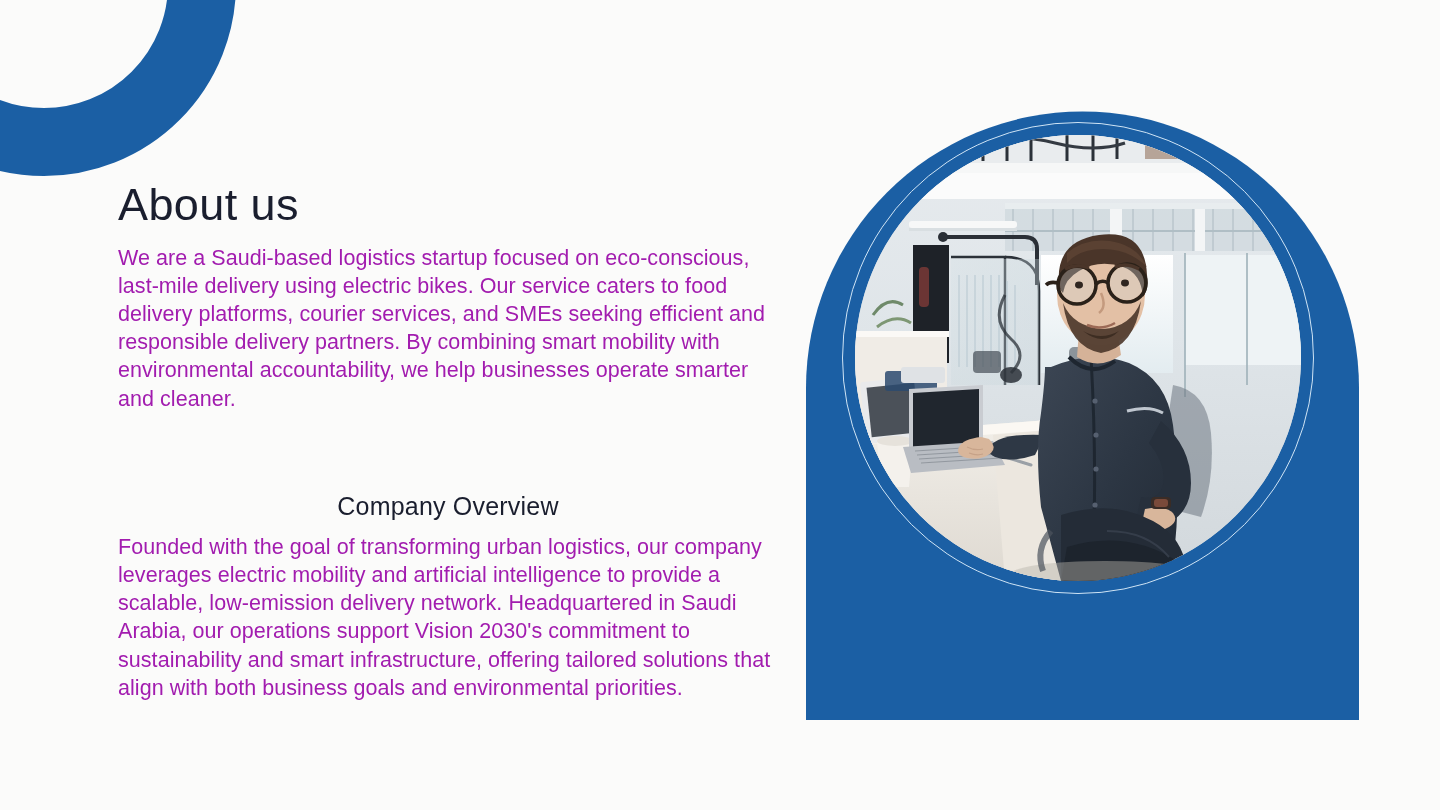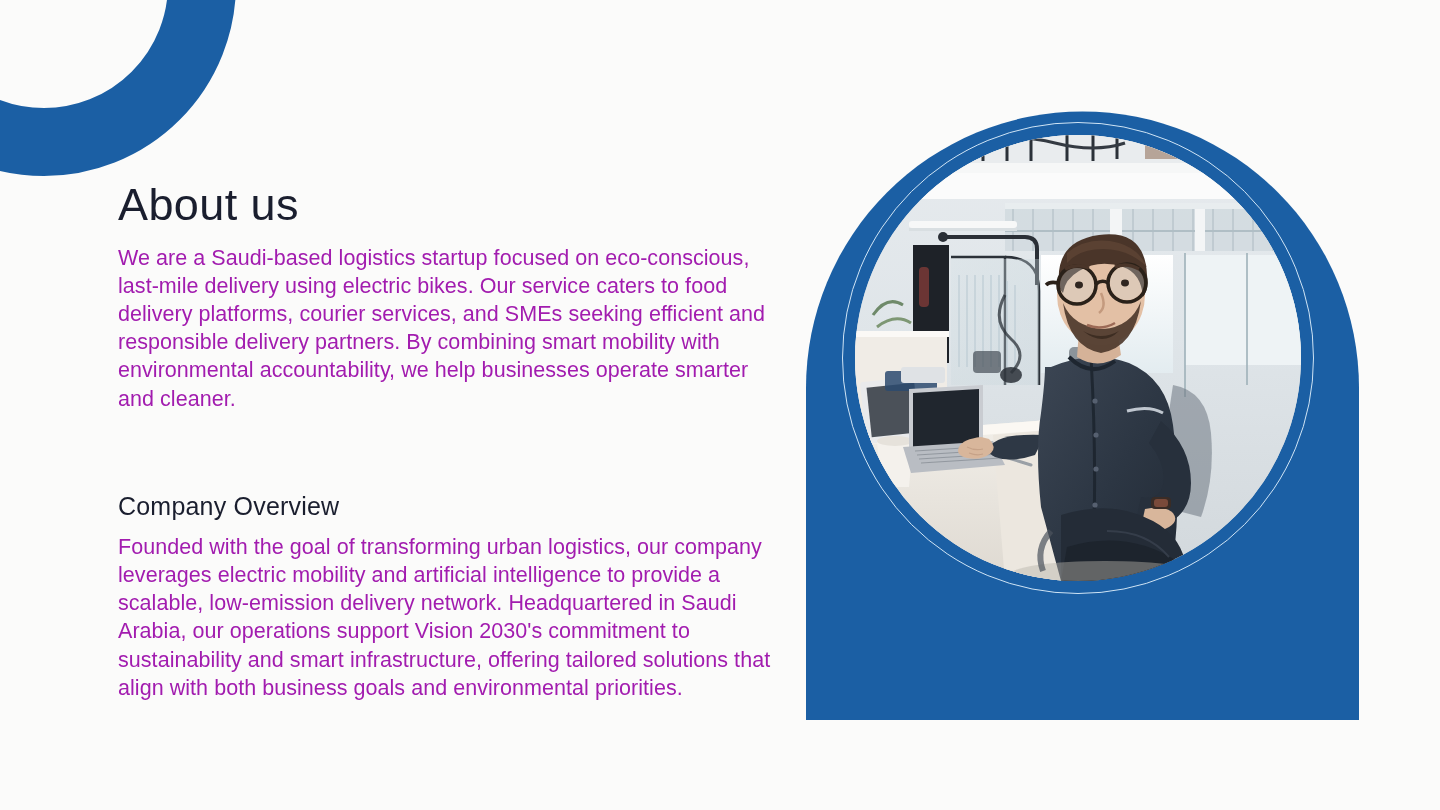--- a/index.html
+++ b/index.html
@@ -104,20 +104,21 @@
     margin: 0;
     letter-spacing: 0.05px;
   }
 
   #section-heading {
     font-size: 25px;
     font-weight: 300;
     color: #1a1e2e;
     margin: 0 0 12px 0;
     letter-spacing: 0.2px;
+    text-align: center;
   }
 
   #overview-block {
     margin-top: 79px;
   }
   #overview-block .body-text {
     width: 665px;
   }
   #about-block .body-text {
     width: 660px;

